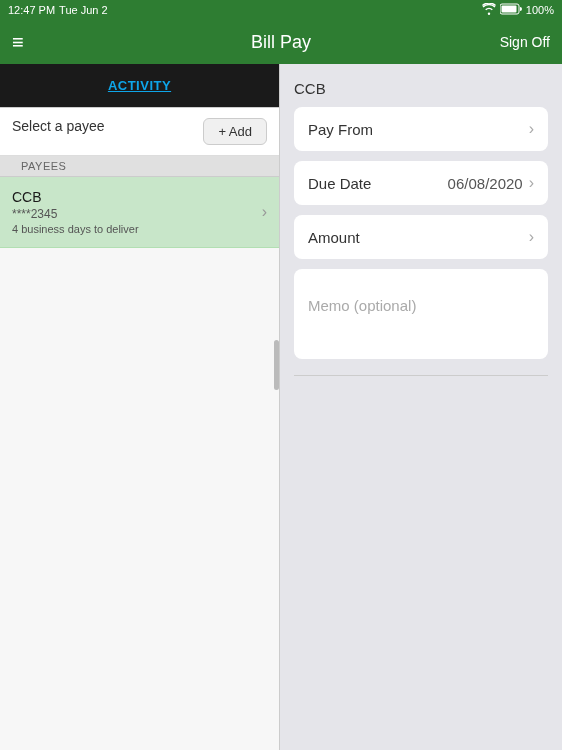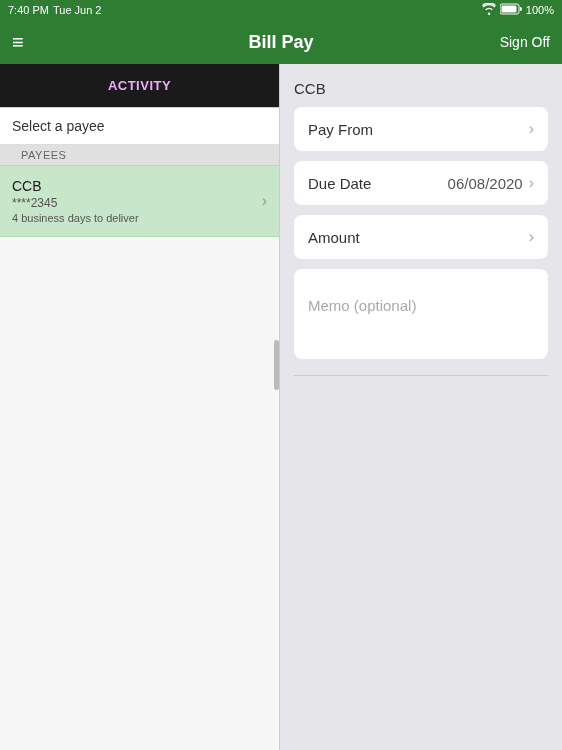--- a/index.html
+++ b/index.html
@@ -37,21 +37,21 @@
     }
     .header-menu {
       color: white;
       font-size: 20px;
       line-height: 1;
       cursor: pointer;
     }
     .header-title {
       color: white;
       font-size: 18px;
-      font-weight: 700;
+      font-weight: 400;
       position: absolute;
       left: 50%;
       transform: translateX(-50%);
     }
     .header-signoff {
       color: white;
       font-size: 14px;
       cursor: pointer;
       margin-left: auto;
     }
@@ -73,21 +73,22 @@
       cursor: pointer;
       text-transform: uppercase;
       letter-spacing: 0.5px;
     }
     .tab-active {
       background: white;
       color: #333;
     }
     .tab-inactive {
       background: #1a1a1a;
-      color: #f0abfc;
+      color: #0ea5e9;
+      text-decoration: underline;
     }
 
     
     .main-layout {
       display: flex;
       height: calc(750px - 64px);
     }
 
     
     .left-panel {
@@ -244,21 +245,21 @@
       height: 50px;
       background: #bbb;
       border-radius: 3px;
     }
   </style>
 </head>
 <body>
 
 <div class="status-bar">
   <div class="status-left">
-    <span>7:40 PM</span>
+    <span>12:47 PM</span>
     <span>Tue Jun 2</span>
   </div>
   <div class="status-right">
     <span>
       <svg width="14" height="12" viewBox="0 0 14 12" fill="white">
         <path d="M7 9.5a1.2 1.2 0 1 1 0 2.4A1.2 1.2 0 0 1 7 9.5z"></path>
         <path d="M4.2 7.3a4.0 4.0 0 0 1 5.6 0l1.0-1.0A5.5 5.5 0 0 0 3.2 6.3z"></path>
         <path d="M1.5 4.6a7.5 7.5 0 0 1 11 0l1.0-1.0A9.0 9.0 0 0 0 0.5 3.6z"></path>
         <path d="M0 2a10.5 10.5 0 0 1 14 0l-1 1A9.0 9.0 0 0 0 1 3z"></path>
       </svg>
@@ -285,20 +286,21 @@
   <div class="left-panel">
 
     <div class="tab-bar">
       <div class="tab tab-inactive">
         <span>ACTIVITY</span>
       </div>
     </div>
 
     <div class="select-payee-bar">
       <span class="select-payee-label">Select a payee</span>
+      <button class="add-button">+ Add</button>
     </div>
 
     <div class="payees-header">PAYEES</div>
 
     <div class="payee-item">
       <div class="payee-info">
         <span class="payee-name">CCB</span>
         <span class="payee-account">****2345</span>
         <span class="payee-delivery">4 business days to deliver</span>
       </div>

